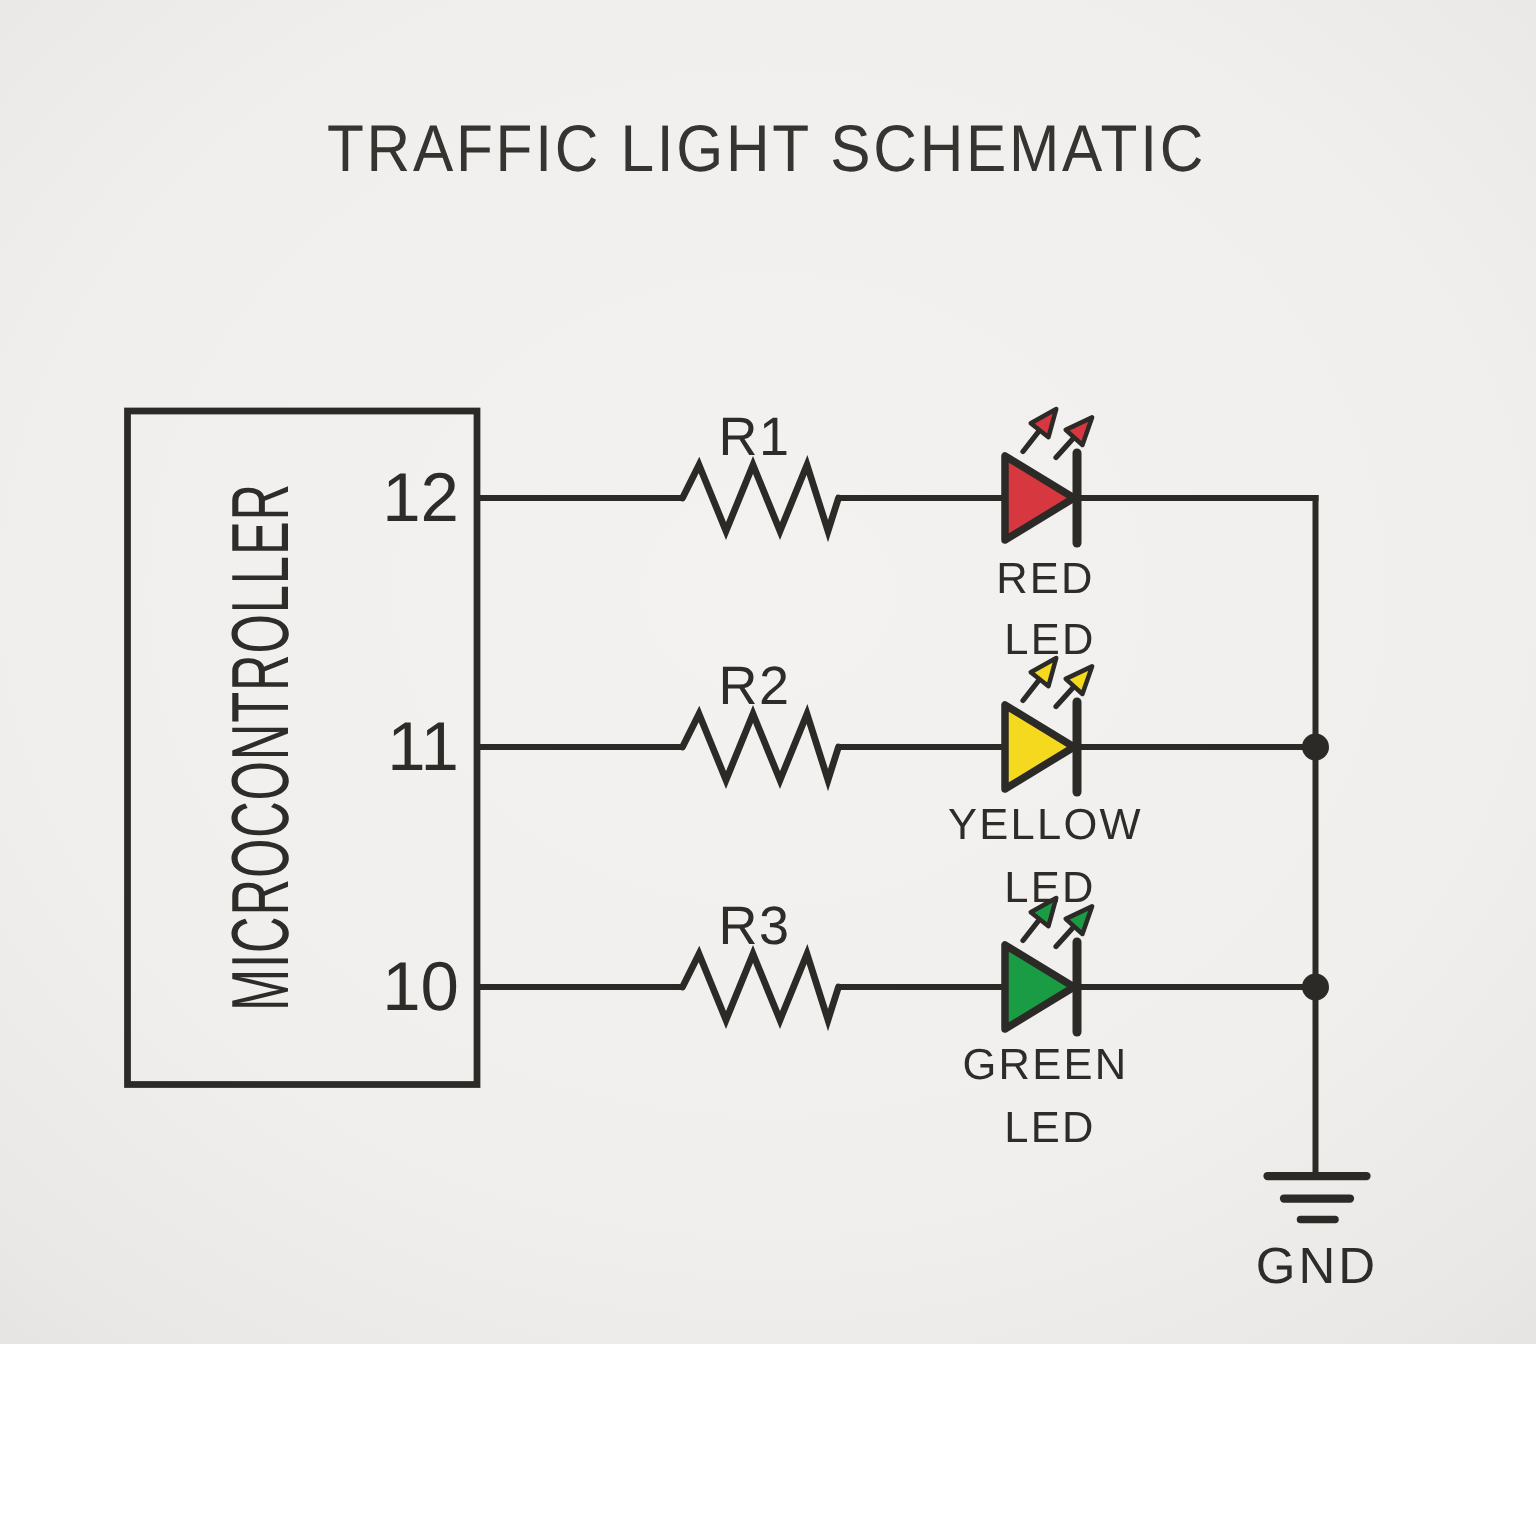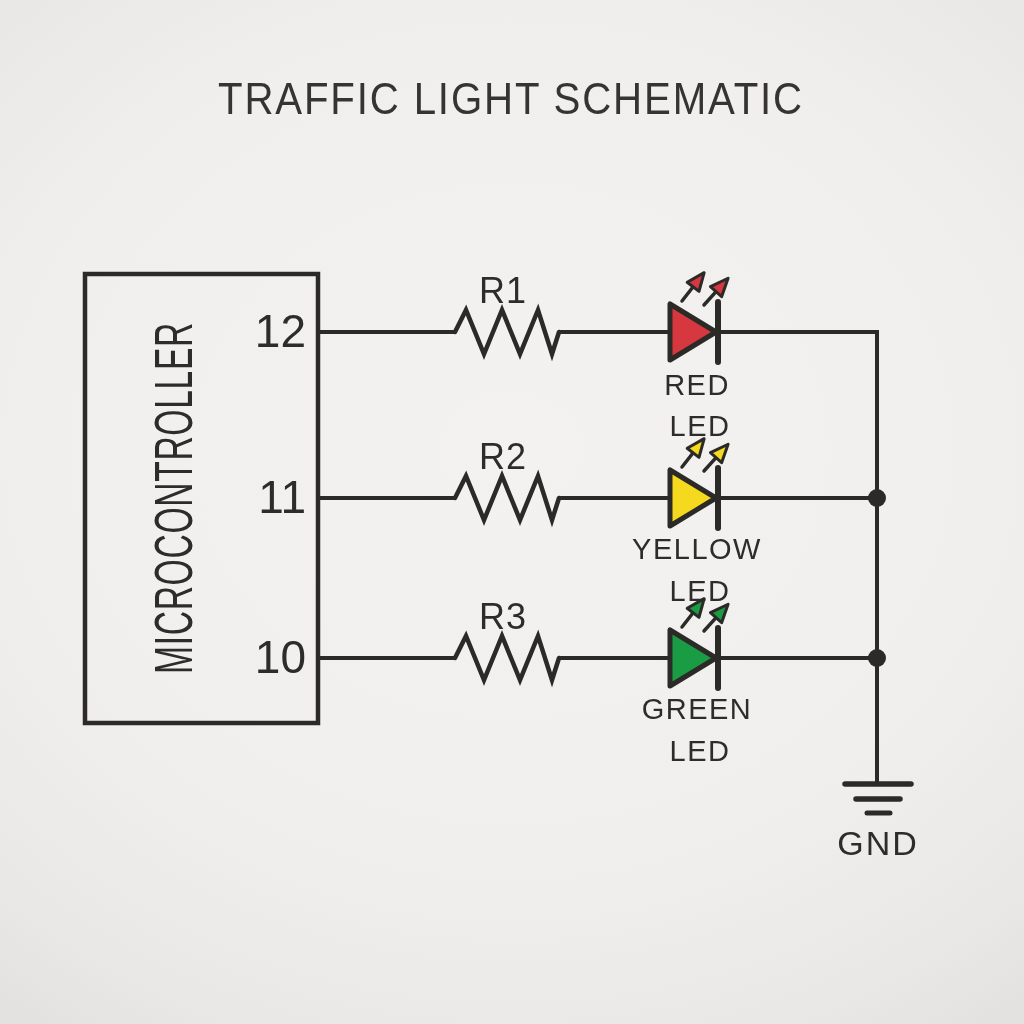--- a/index.html
+++ b/index.html
@@ -1,18 +1,18 @@
 <!DOCTYPE html>
 <html><head>
 <meta charset="utf-8">
 <style>
   html,body{margin:0;padding:0;}
   .paper{
     position:relative;
-    width:1024px;height:1024px;
+    width:1024px;height:896px;
     background:
       radial-gradient(ellipse 900px 760px at 50% 44%,
         #f4f2f0 0%, #f1efed 55%, #eae8e6 80%, #e0dedc 100%);
     overflow:hidden;
     font-family:"Liberation Sans", sans-serif;
   }
   svg{position:absolute;left:0;top:0;}
   text{
     fill:#2e2c29;
     font-family:"Liberation Sans", sans-serif;

